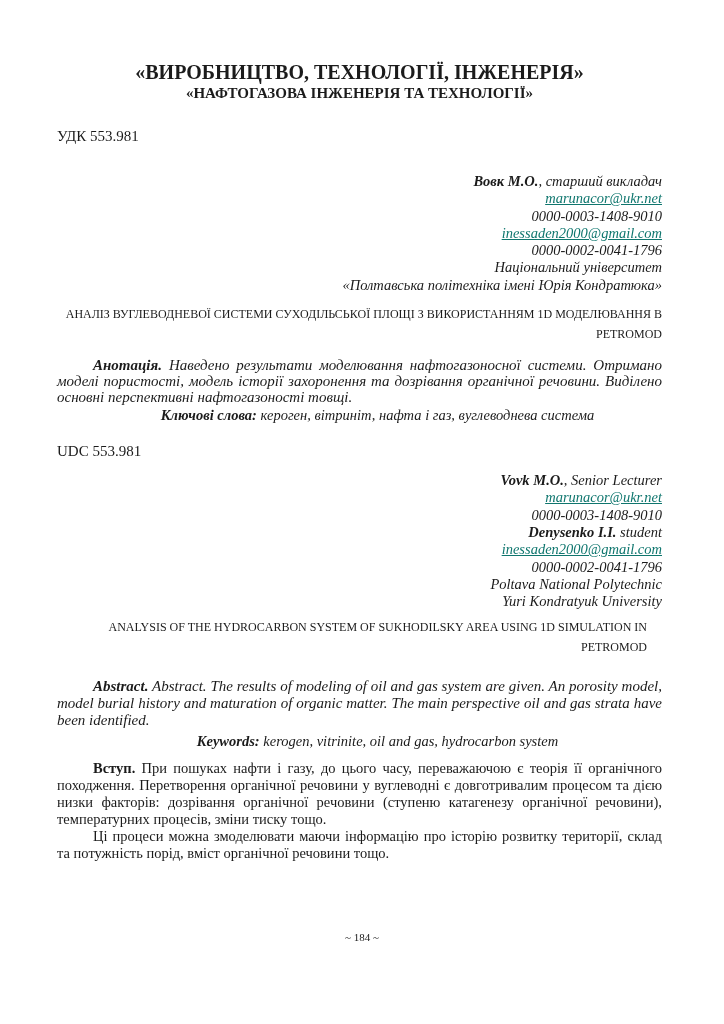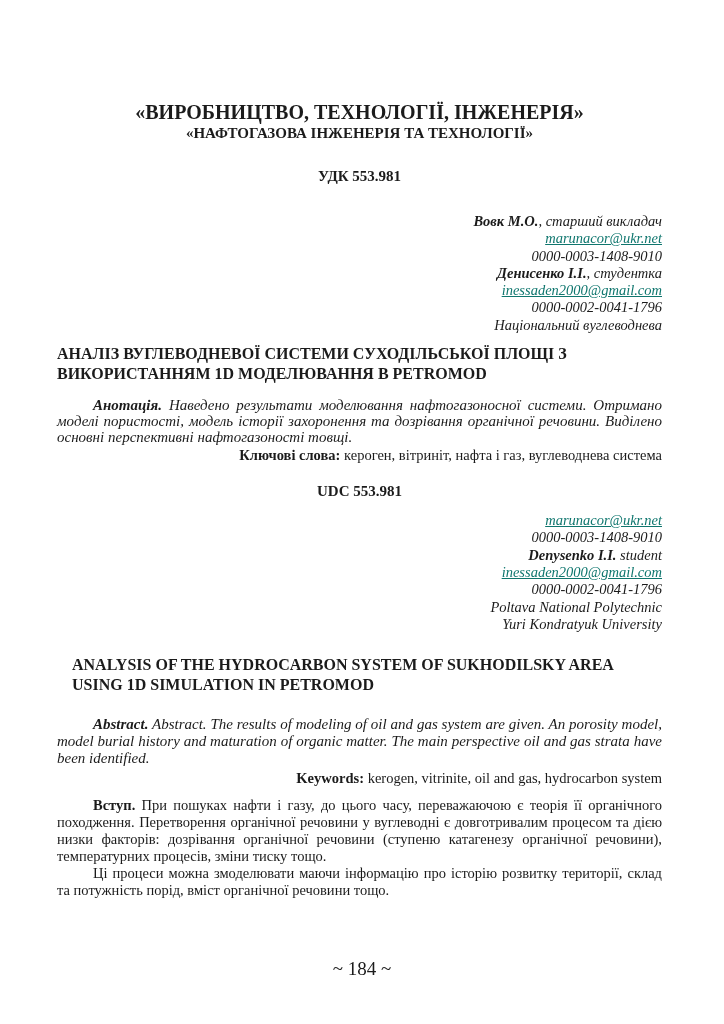--- a/index.html
+++ b/index.html
@@ -12,129 +12,131 @@
   }
   .page {
     position: relative;
     width: 724px;
     height: 1024px;
     margin: 0 auto;
     background: #ffffff;
     overflow: hidden;
   }
   .content {
-    padding: 100px 62px 0 57px; 
+    padding: 60px 62px 0 57px; 
   }
   .journal-title {
     font-size: 20px;
     line-height: 24px;
     font-weight: bold;
     text-align: center;
   }
   .series-title {
     font-size: 15px;
     line-height: 18px;
     font-weight: bold;
     text-align: center;
   }
   .udc {
     margin-top: 25px;
     font-size: 15px;
     line-height: 18px;
-    font-weight: bold;
-    text-align: center;
+    font-weight: normal;
+    text-align: left;
   }
   .authors {
     margin-top: 28px;
     text-align: right;
     font-style: italic;
     font-size: 14.5px;
     line-height: 17.3px;
   }
   .authors .name { font-weight: bold; }
   .authors .email {
     text-decoration: underline;
     color: #0f766e;
     cursor: pointer;
   }
   .article-title {
     margin-top: 10px;
-    font-size: 16px;
+    font-size: 12px;
     line-height: 20px;
-    font-weight: bold;
-    text-align: left;
+    font-weight: normal;
+    text-align: right;
   }
-  .article-title.en { max-width: 575px; margin-left: auto; margin-right: auto; margin-top: 22px; }
+  .article-title.en { max-width: 575px; margin-left: auto; margin-right: auto; margin-top: 7px; }
   .abstract {
     margin-top: 13px;
     font-style: italic;
     font-size: 15px;
     line-height: 16px;
     text-align: justify;
     text-indent: 36px;
   }
   .abstract.en { margin-top: 21px; line-height: 16.7px; }
   .keywords {
     margin-top: 2px;
+    font-style: italic;
     font-size: 14.5px;
     line-height: 16px;
-    text-align: right;
+    text-align: center;
     text-indent: 36px;
   }
   .keywords.en { margin-top: 4px; }
   .label-bi { font-weight: bold; }
   .udc.en { margin-top: 19px; }
   .authors.en { margin-top: 12px; }
   .body-paragraph {
     font-size: 14.5px;
     line-height: 17px;
     text-align: justify;
     text-indent: 36px;
   }
   .body-paragraph.first { margin-top: 11px; }
   .body-paragraph .lead { font-weight: bold; }
   .page-footer {
     position: absolute;
     left: 0;
     right: 0;
-    top: 960px;
+    top: 928px;
     text-align: center;
-    font-size: 19px;
+    font-size: 11px;
     line-height: 18px;
   }
 </style>
 </head>
 <body>
 
 <div class="page">
   <div class="content">
 
     <div class="journal-title">«ВИРОБНИЦТВО, ТЕХНОЛОГІЇ, ІНЖЕНЕРІЯ»</div>
     <div class="series-title">«НАФТОГАЗОВА ІНЖЕНЕРІЯ ТА ТЕХНОЛОГІЇ»</div>
 
     <div class="udc">УДК 553.981</div>
 
     <div class="authors">
       <div><span class="name">Вовк М.О.</span><span>, старший викладач</span></div>
       <div><a class="email">marunacor@ukr.net</a></div>
       <div>0000-0003-1408-9010</div>
-      <div><span class="name">Денисенко І.І.</span><span>, студентка</span></div>
       <div><a class="email">inessaden2000@gmail.com</a></div>
       <div>0000-0002-0041-1796</div>
-      <div>Національний вуглеводнева</div>
+      <div>Національний університет</div>
+      <div>«Полтавська політехніка імені Юрія Кондратюка»</div>
     </div>
 
     <div class="article-title">АНАЛІЗ ВУГЛЕВОДНЕВОЇ СИСТЕМИ СУХОДІЛЬСЬКОЇ ПЛОЩІ З ВИКОРИСТАННЯМ 1D МОДЕЛЮВАННЯ В PETROMOD</div>
 
     <div class="abstract"><span class="label-bi">Анотація.</span><span> Наведено результати моделювання нафтогазоносної системи. Отримано моделі пористості, модель історії захоронення та дозрівання органічної речовини. Виділено основні перспективні нафтогазоності товщі.</span></div>
     <div class="keywords"><span class="label-bi">Ключові слова:</span><span> кероген, вітриніт, нафта і газ, вуглеводнева система</span></div>
 
     <div class="udc en">UDC 553.981</div>
 
     <div class="authors en">
+      <div><span class="name">Vovk M.O.</span><span>, Senior Lecturer</span></div>
       <div><a class="email">marunacor@ukr.net</a></div>
       <div>0000-0003-1408-9010</div>
       <div><span class="name">Denysenko I.I.</span><span> student</span></div>
       <div><a class="email">inessaden2000@gmail.com</a></div>
       <div>0000-0002-0041-1796</div>
       <div>Poltava National Polytechnic</div>
       <div>Yuri Kondratyuk University</div>
     </div>
 
     <div class="article-title en">ANALYSIS OF THE HYDROCARBON SYSTEM OF SUKHODILSKY AREA USING 1D SIMULATION IN PETROMOD</div>

